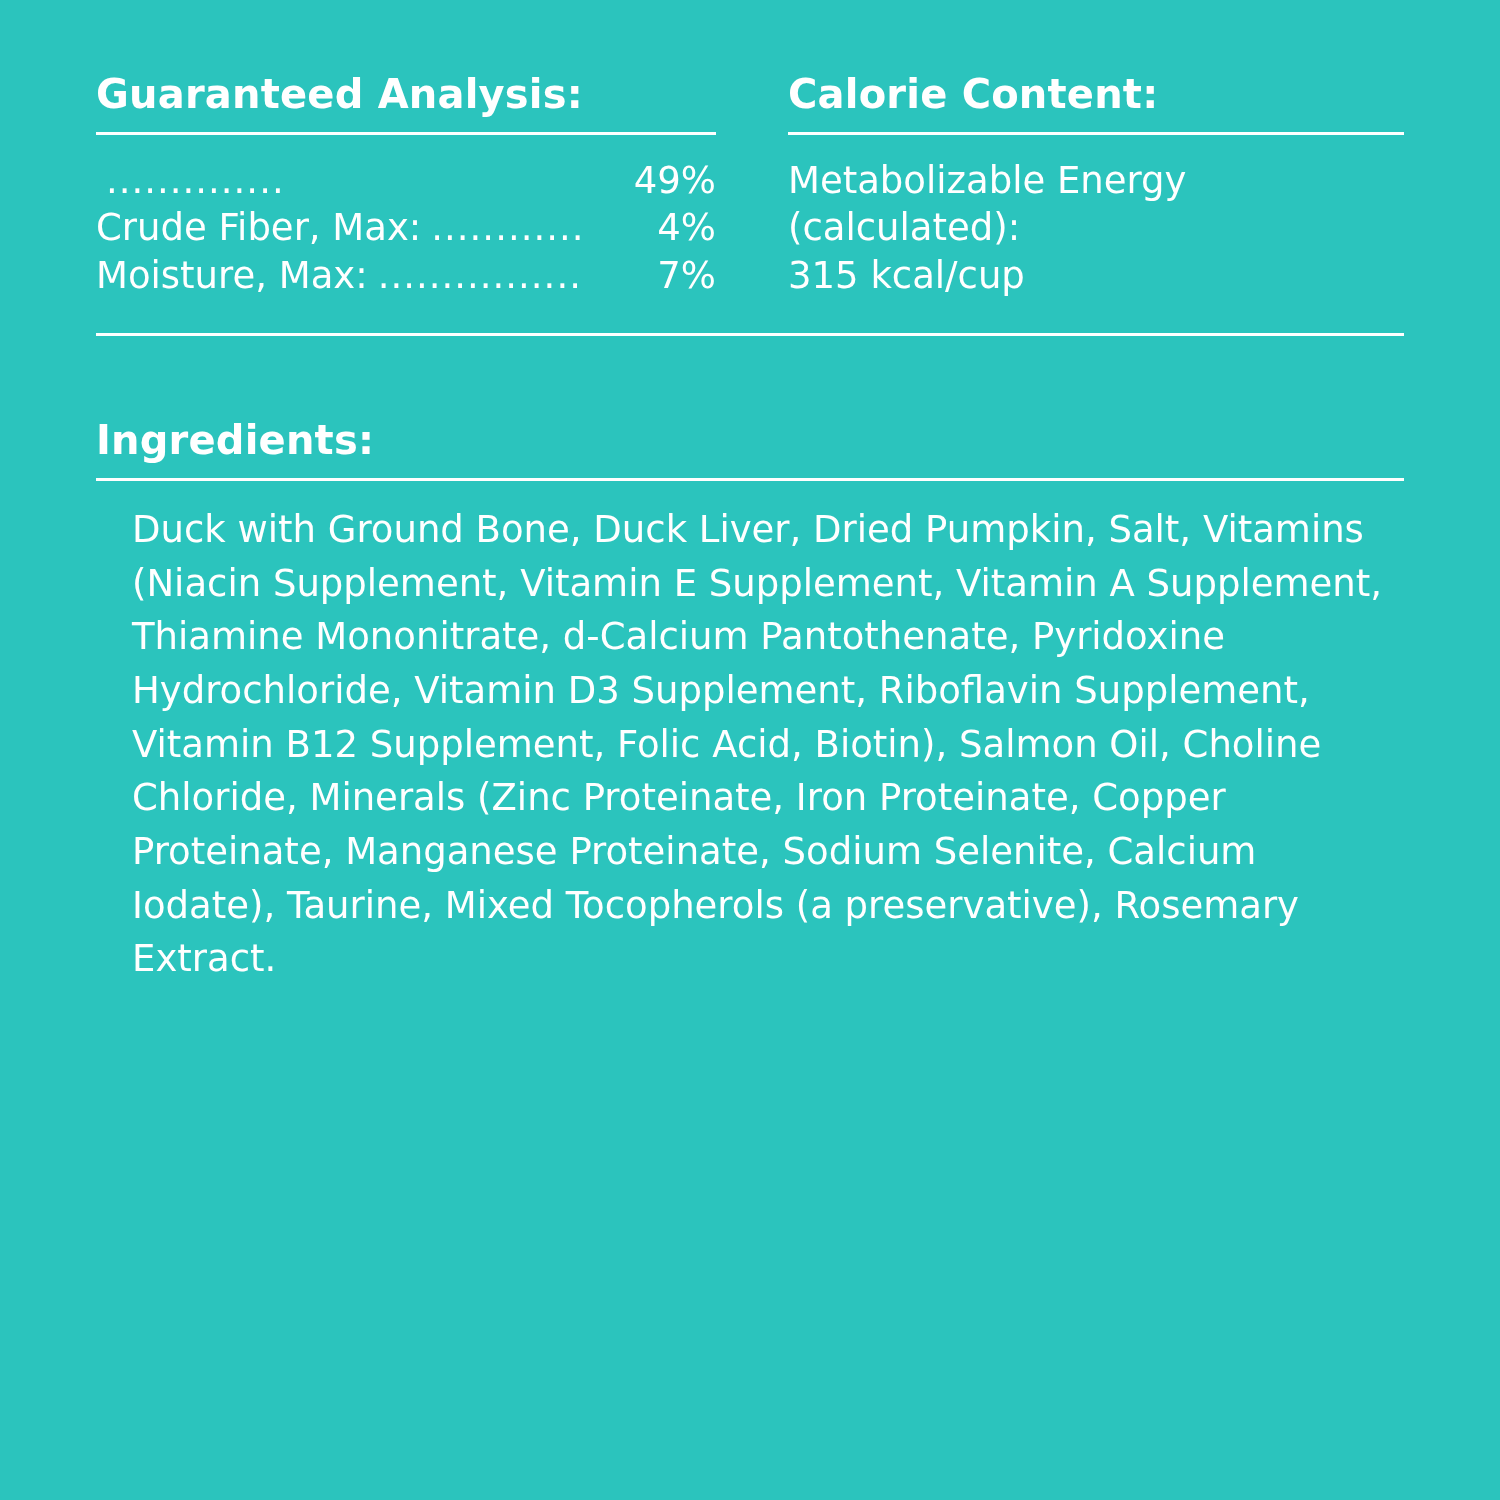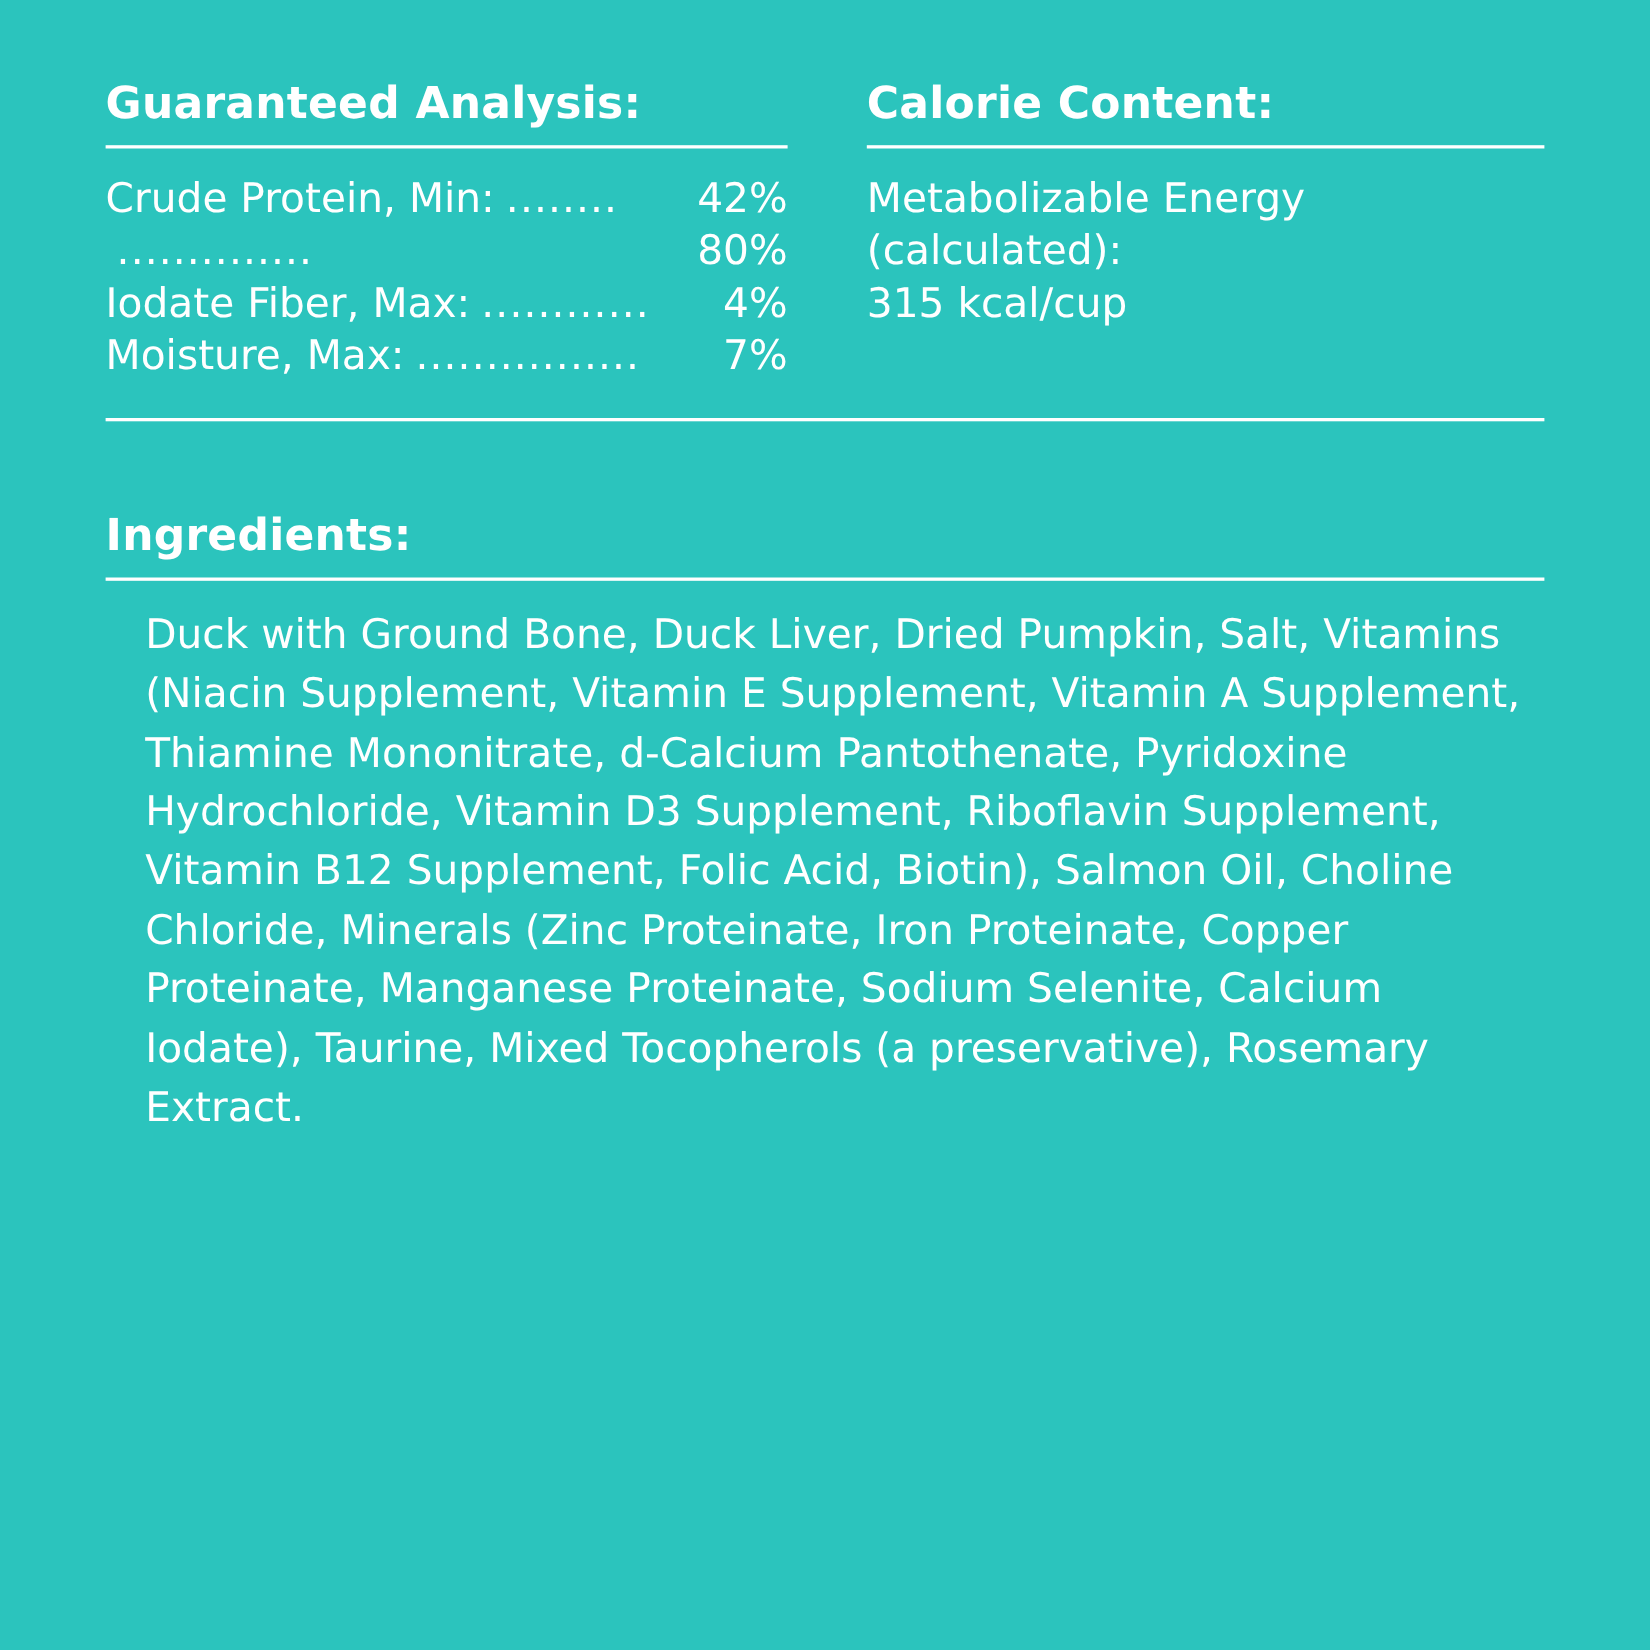--- a/index.html
+++ b/index.html
@@ -105,33 +105,28 @@
 
 <div class="page">
 
   <div class="top-row">
 
     <div class="col-left">
       <div class="section-heading">Guaranteed Analysis:</div>
       <div class="rule"></div>
       <div class="ga-list">
 
+
         <div class="ga-row">
-          <span class="ga-label">Crude Protein, Min:</span>
-          <span class="ga-dots">........</span>
-          <span class="ga-value">42%</span>
+          <span class="ga-dots">..............</span>
+          <span class="ga-value">49%</span>
         </div>
 
         <div class="ga-row">
-          <span class="ga-dots">..............</span>
-          <span class="ga-value">80%</span>
-        </div>
-
-        <div class="ga-row">
-          <span class="ga-label">Iodate Fiber, Max:</span>
+          <span class="ga-label">Crude Fiber, Max:</span>
           <span class="ga-dots">............</span>
           <span class="ga-value">4%</span>
         </div>
 
         <div class="ga-row">
           <span class="ga-label">Moisture, Max:</span>
           <span class="ga-dots">................</span>
           <span class="ga-value">7%</span>
         </div>
 

